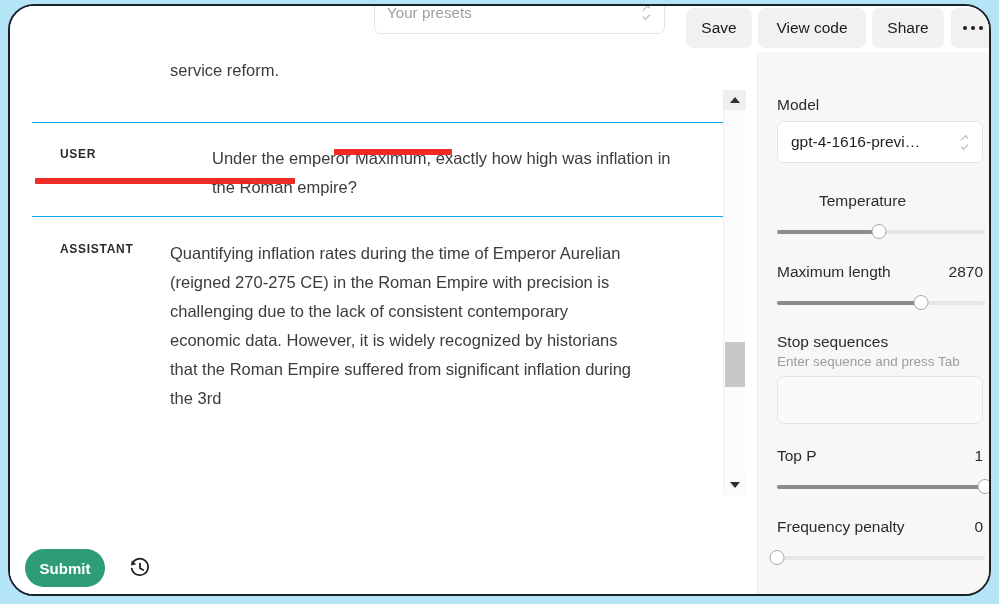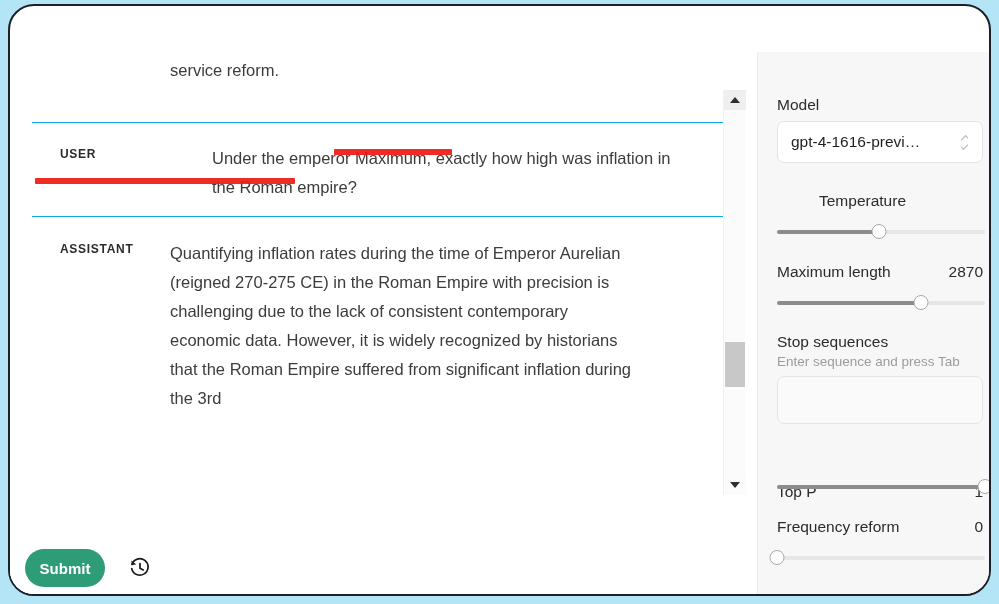--- a/index.html
+++ b/index.html
@@ -384,31 +384,59 @@
     left: 19px;
     top: 324px;
     width: 206px;
     height: 48px;
     border: 1px solid #e4e4e4;
     border-radius: 7px;
     background: #fafafa;
     cursor: text;
   }
 
-  #topp-row { position: absolute; left: 19px; top: 395px; width: 206px; margin-top: 36px; }
+  #topp-row { position: absolute; left: 19px; top: 395px; width: 206px; }
   #topp-slider { top: 427px; }
 
   #freq-row { position: absolute; left: 19px; top: 466px; width: 206px; }
   #freq-slider { top: 498px; }
 </style>
 </head>
 <body>
 
 <div id="app-window">
 
+  <div id="top-bar">
+
+    <div id="preset-select">
+      <span class="preset-text">Your presets</span>
+      <span class="updown-chevron">
+        <i class="up"></i>
+          <i class="down"></i>
+      </span>
+    </div>
+
+    <div class="top-btn" id="btn-save">
+      <span>Save</span>
+    </div>
+
+    <div class="top-btn" id="btn-view-code">
+      <span>View code</span>
+    </div>
+
+    <div class="top-btn" id="btn-share">
+      <span>Share</span>
+    </div>
+
+    <div id="btn-more">
+      <span></span>
+      <span></span>
+      <span></span>
+    </div>
+  </div>
 
   <div id="chat-pane">
 
     <div id="chat-scroll-region">
 
       <div class="msg-row" id="msg-row-prev">
         <div class="msg-role"></div>
         <div class="msg-text">service reform.</div>
       </div>
 
@@ -491,21 +519,21 @@
       <span class="param-label">Top P</span>
       <span class="param-value">1</span>
     </div>
     <div class="slider" id="topp-slider">
       <div class="track"></div>
       <div class="fill" style="width:100%"></div>
       <div class="thumb" style="left:100%"></div>
     </div>
 
     <div class="param-row" id="freq-row">
-      <span class="param-label">Frequency reform</span>
+      <span class="param-label">Frequency penalty</span>
       <span class="param-value">0</span>
     </div>
     <div class="slider" id="freq-slider">
       <div class="track"></div>
       <div class="fill" style="width:0%"></div>
       <div class="thumb" style="left:0%"></div>
     </div>
 
   </div>
 

